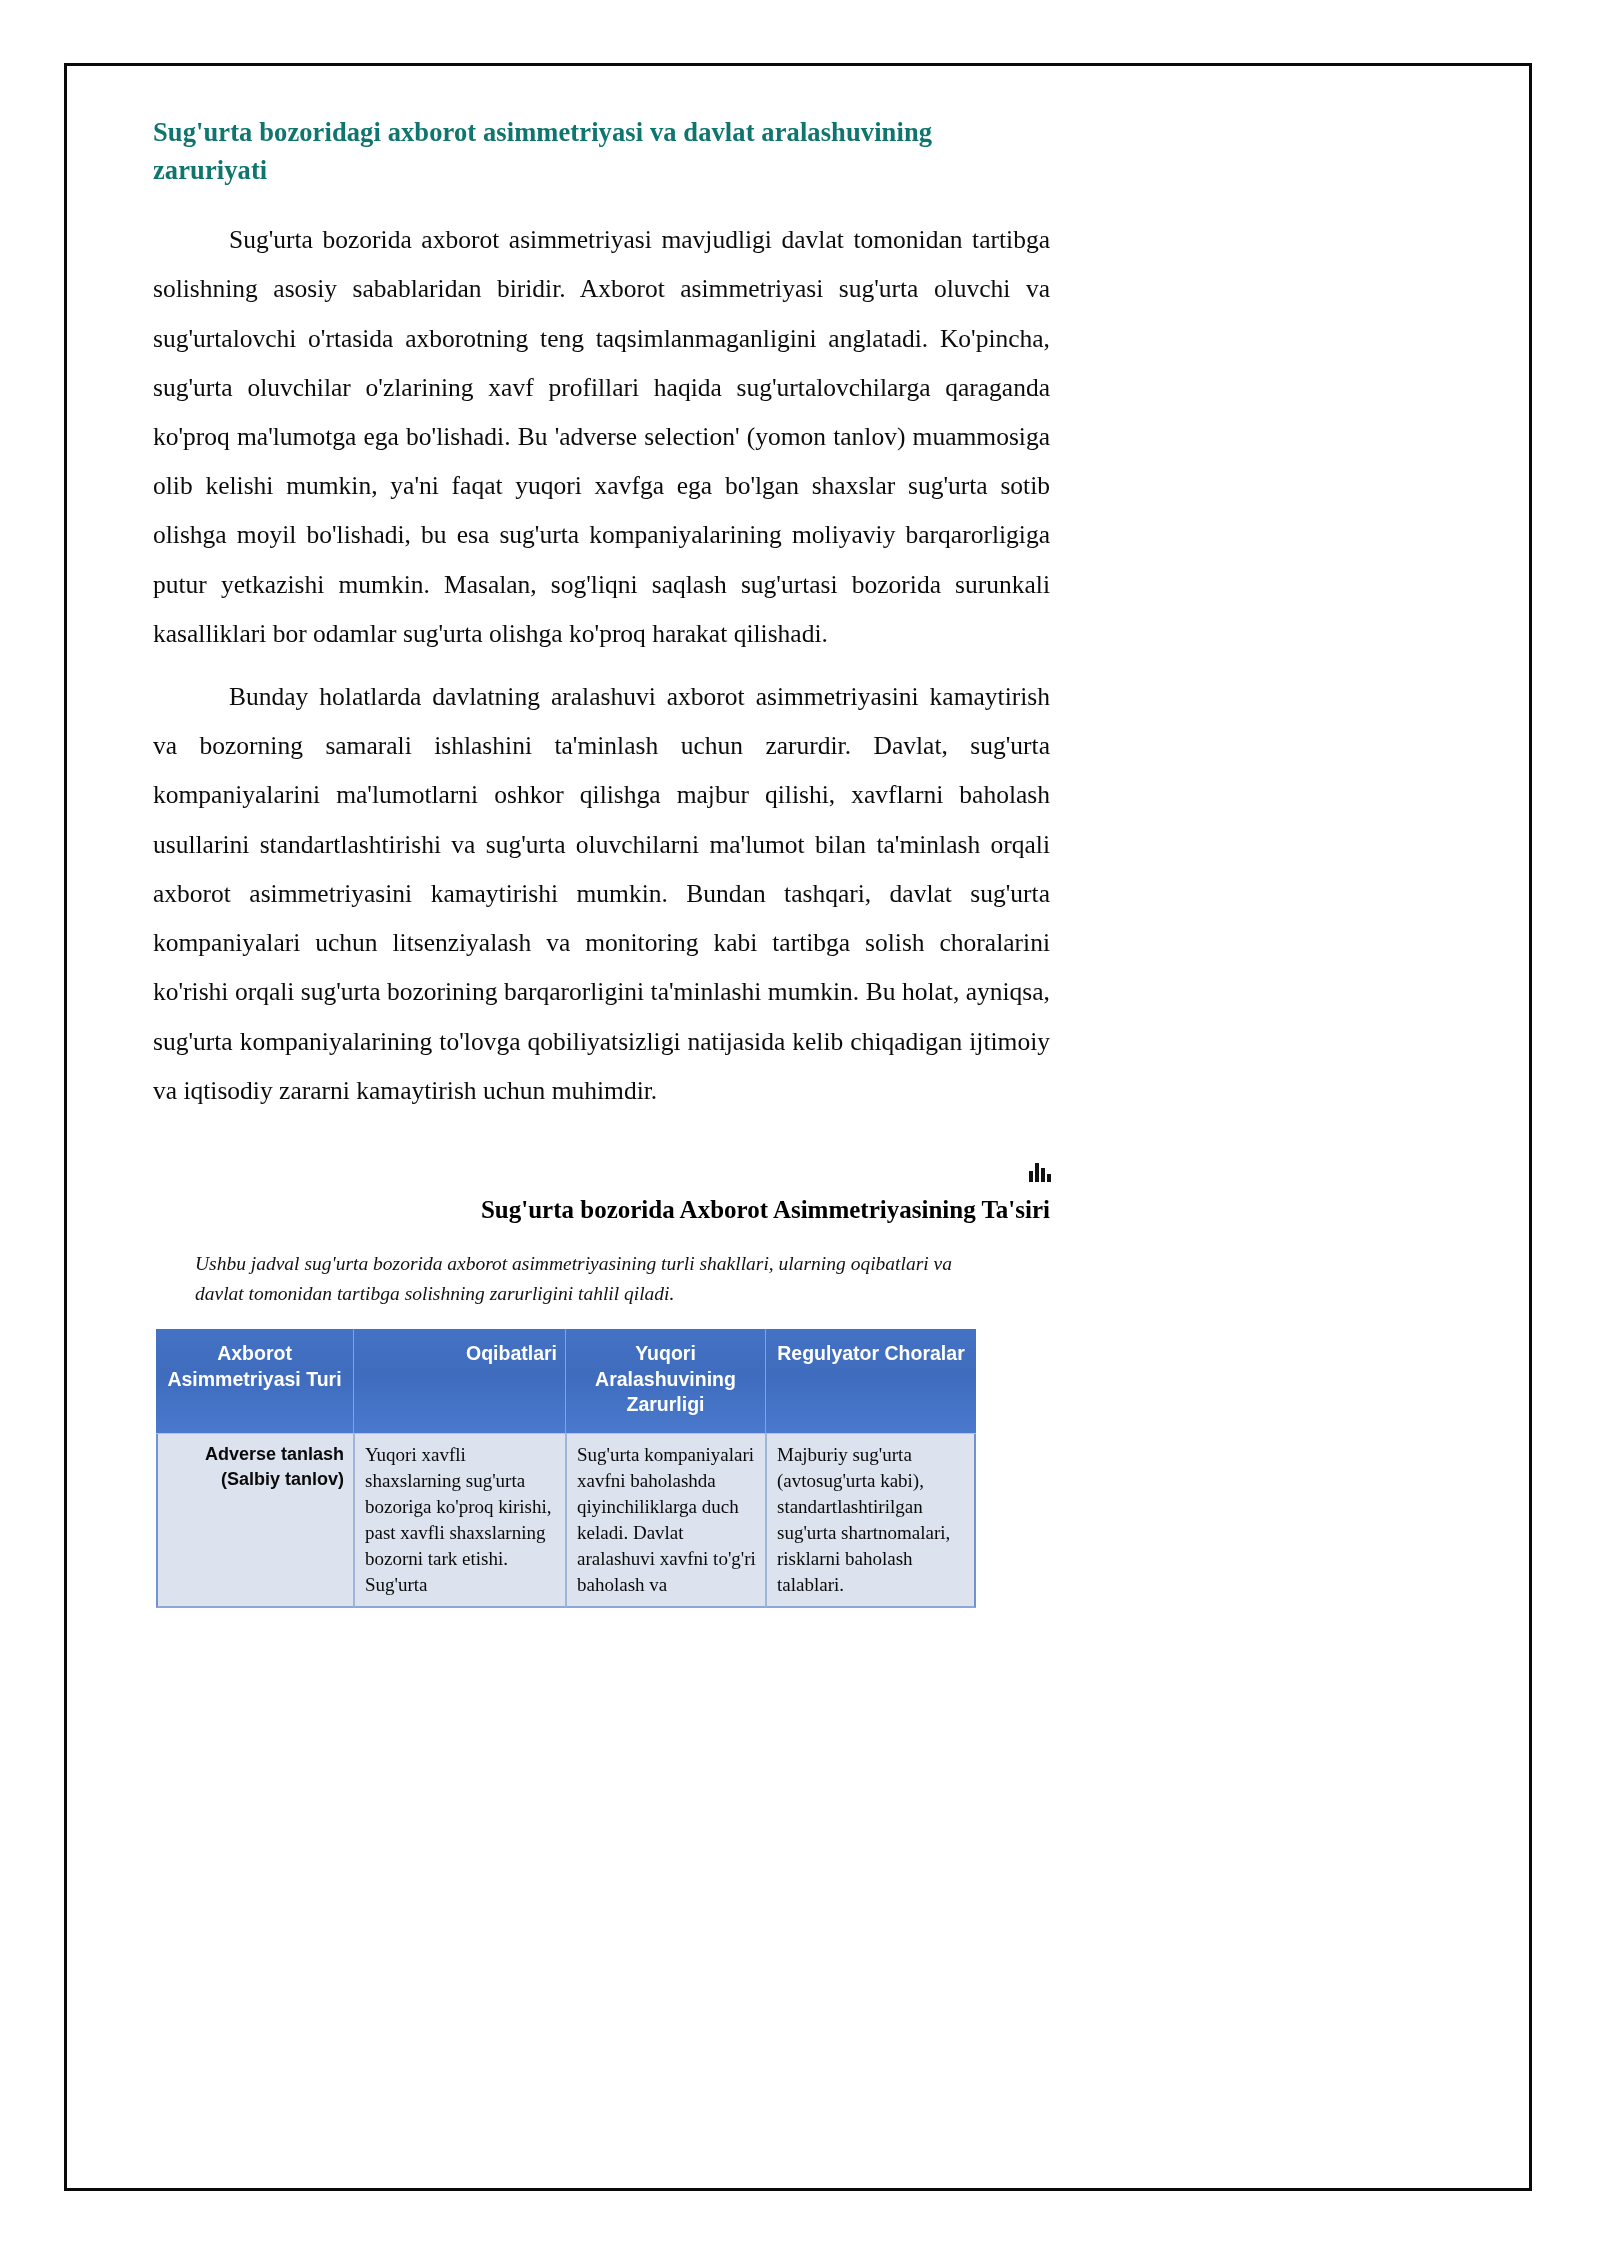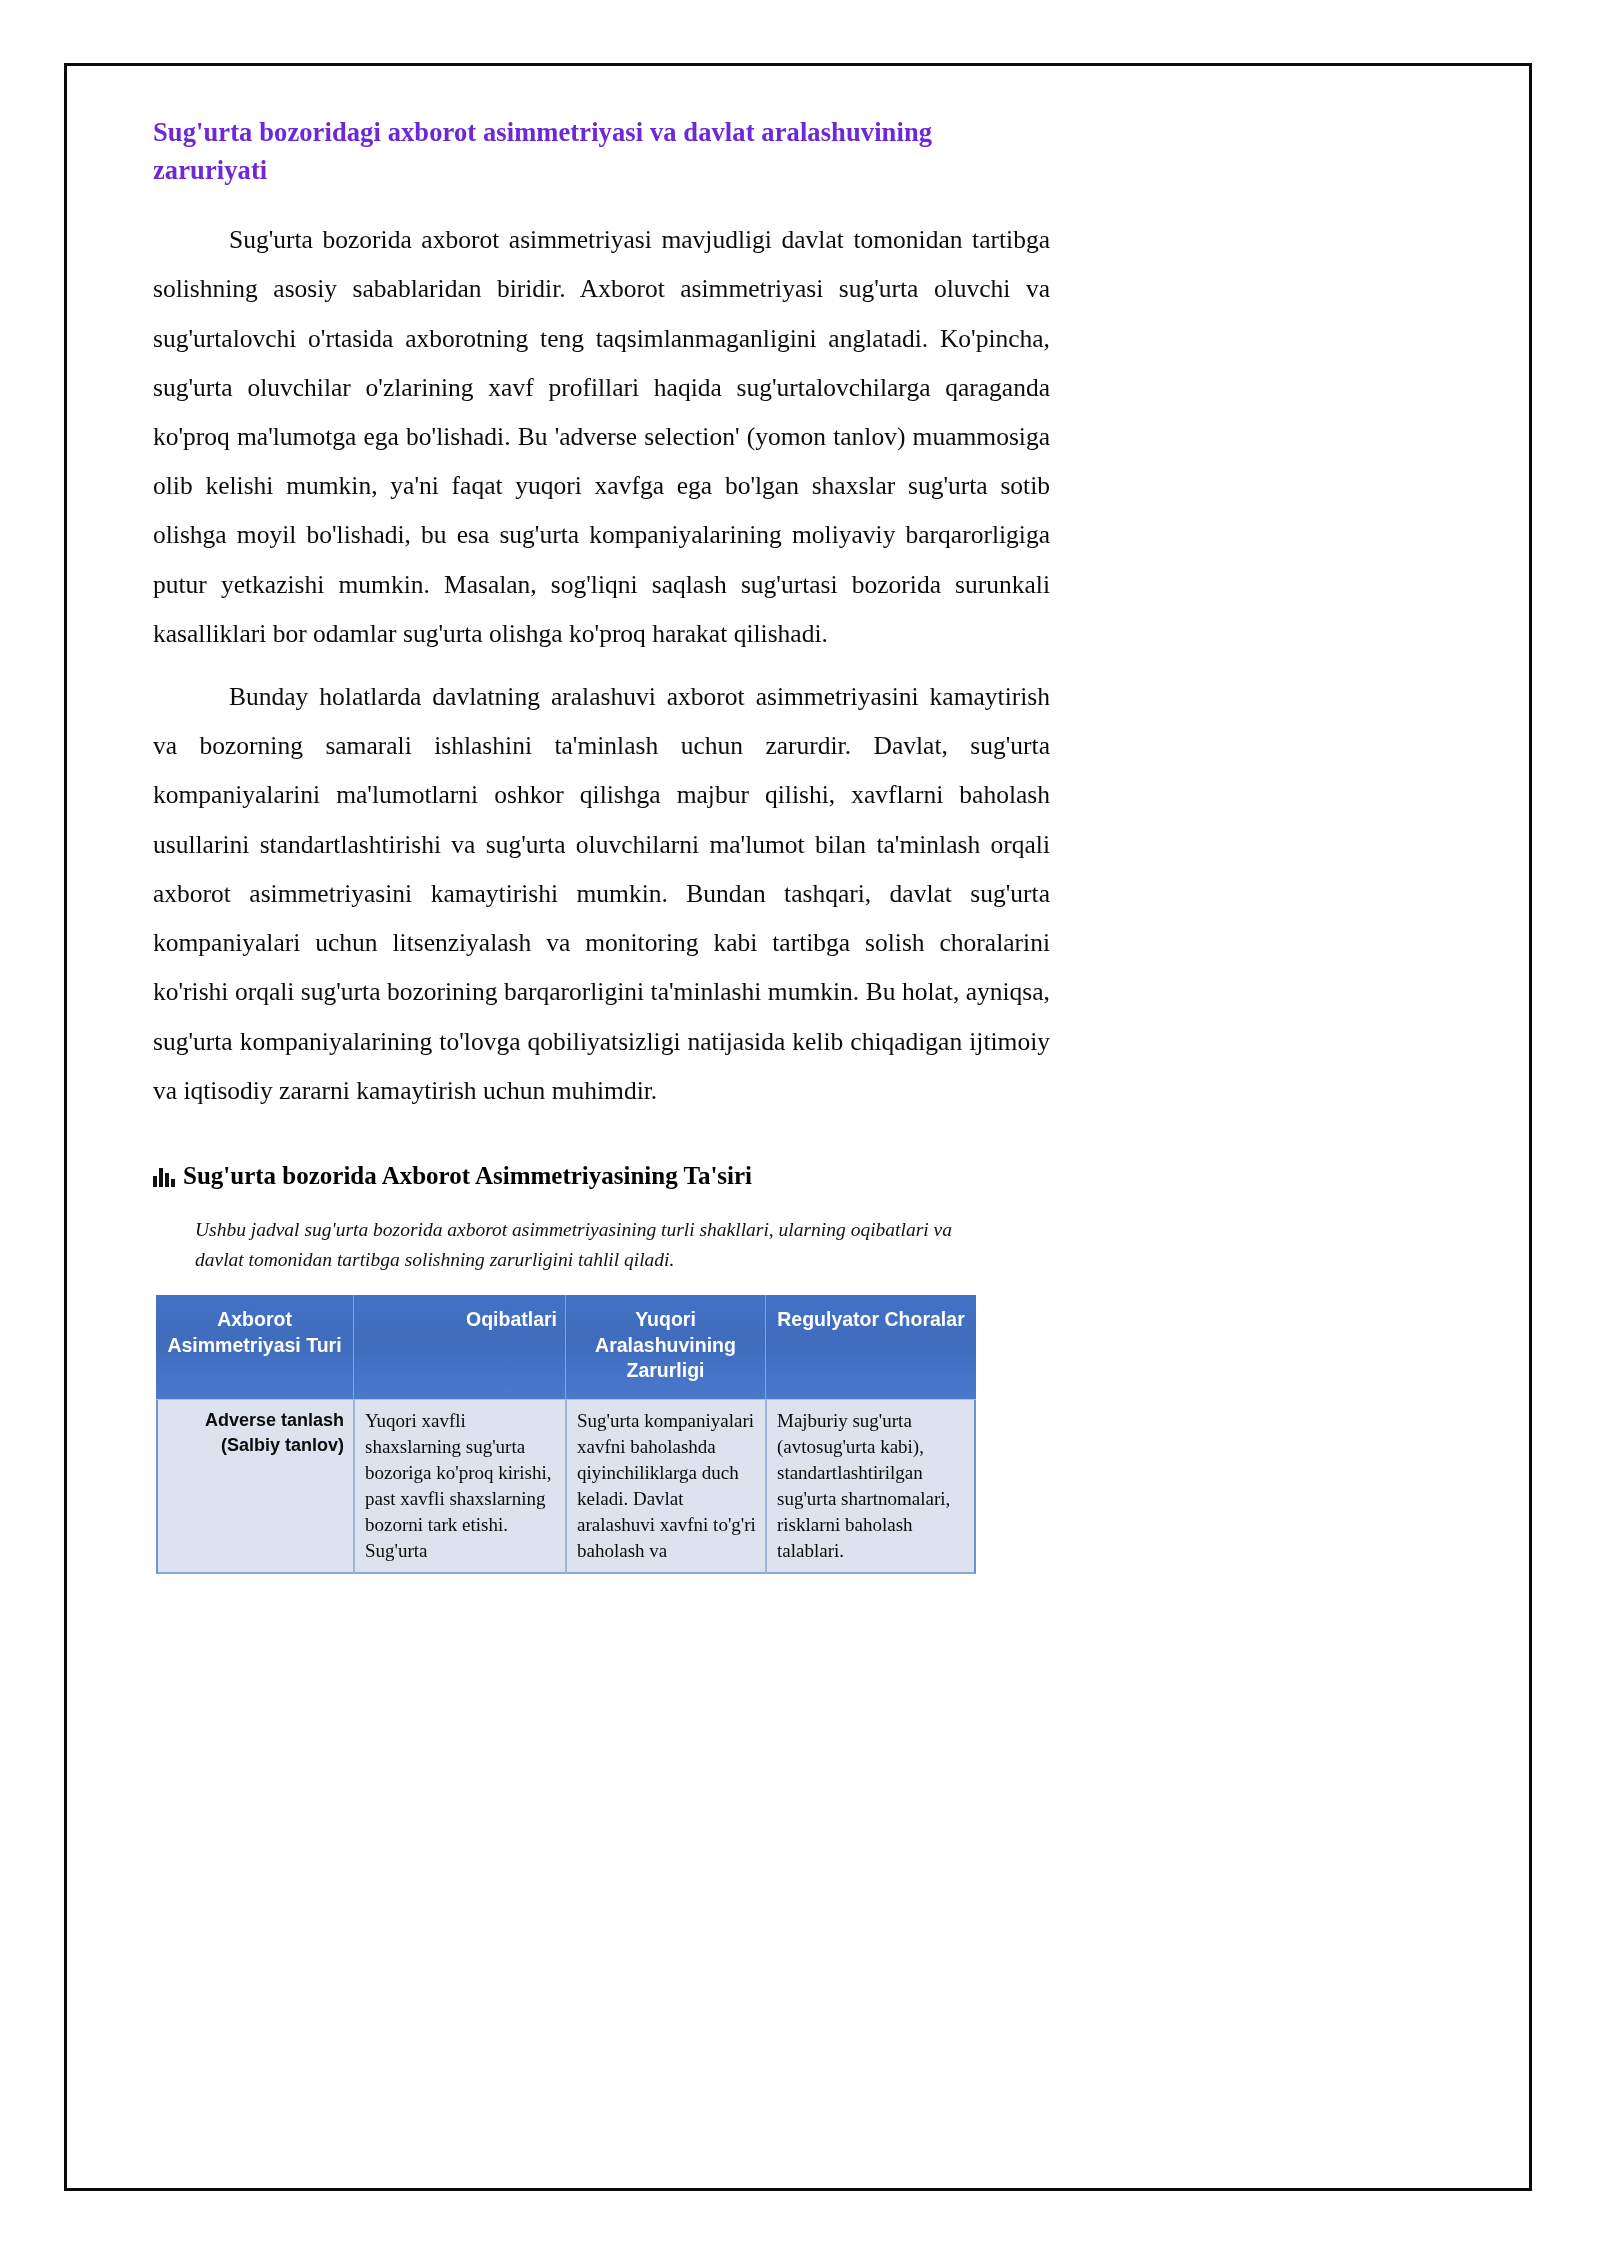--- a/index.html
+++ b/index.html
@@ -32,21 +32,21 @@
     top: 48px;
     width: 897px;
   }
 
   
   .doc-title {
     font-family: "Liberation Serif", serif;
     font-weight: bold;
     font-size: 26.5px;
     line-height: 1.42;
-    color: #6d28d9;
+    color: #0f766e;
     margin: 0 0 26px 0;
     letter-spacing: 0.1px;
   }
 
   
   .body-par {
     font-family: "Liberation Serif", serif;
     font-size: 25.5px;
     line-height: 1.93;
     color: #0c0c0c;
@@ -55,20 +55,21 @@
     text-indent: 76px;
     margin: 0 0 14px 0;
   }
 
   
   .section-head {
     display: flex;
     align-items: flex-end;
     gap: 9px;
     margin: 46px 0 0 0;
+    flex-direction: column;
   }
   .chart-icon {
     display: inline-block;
     width: 21px;
     height: 21px;
     position: relative;
     flex: 0 0 auto;
     margin-bottom: 4px;
   }
   .chart-icon i {

